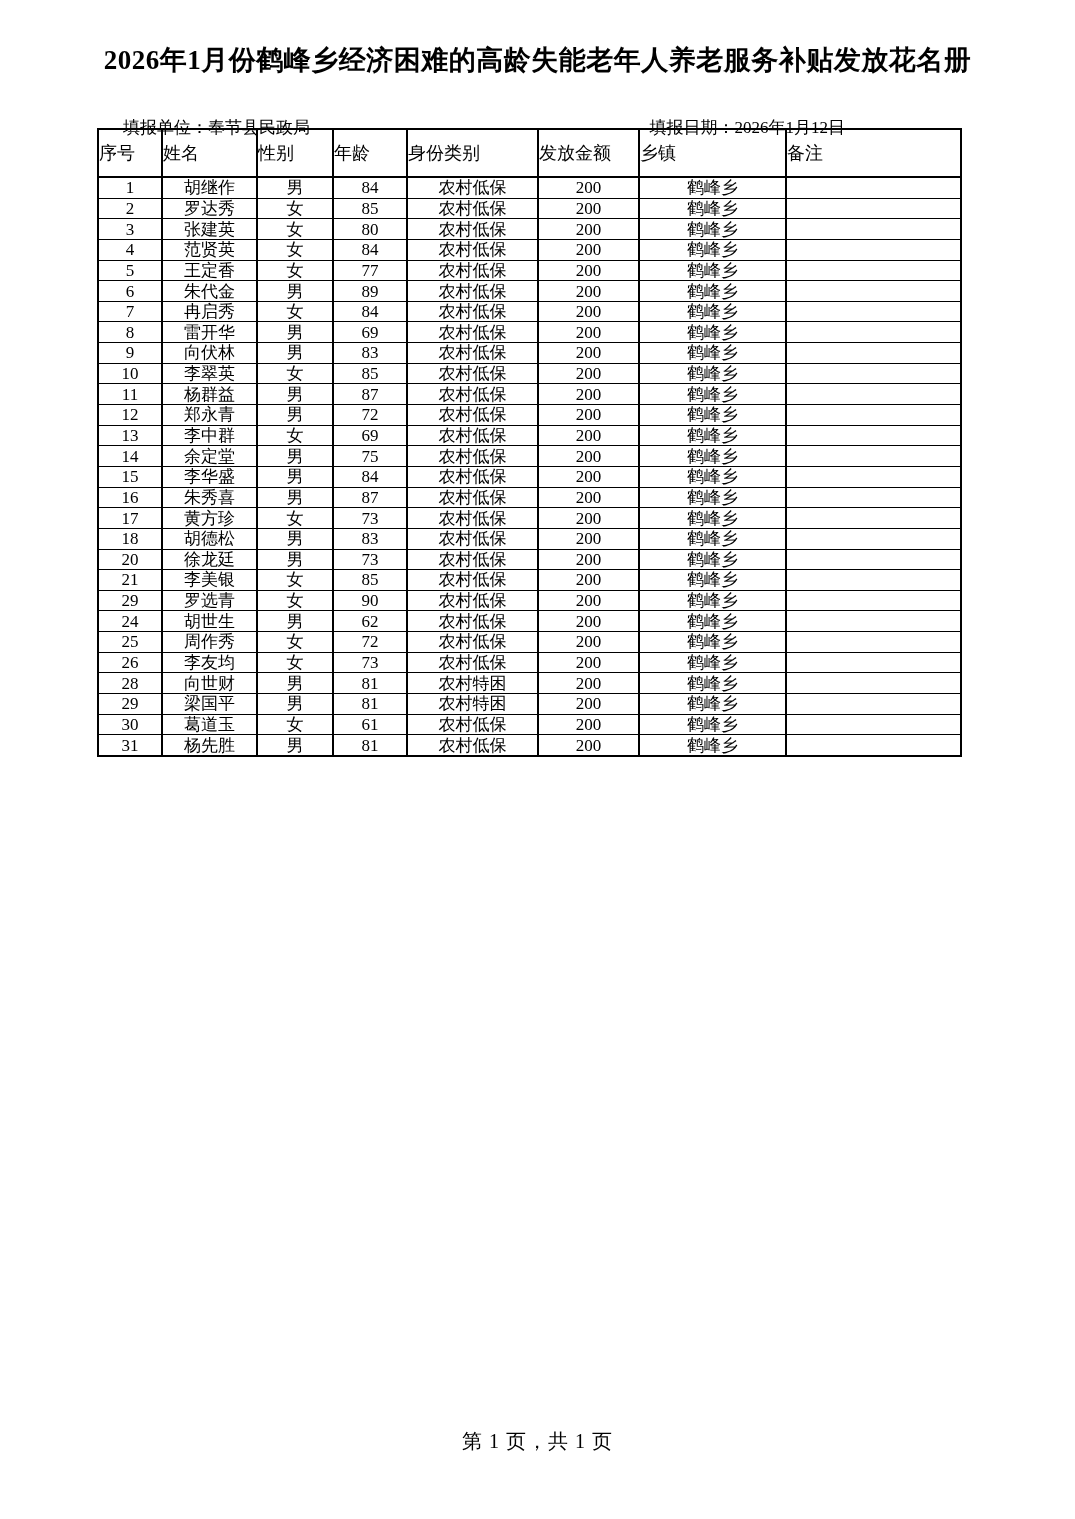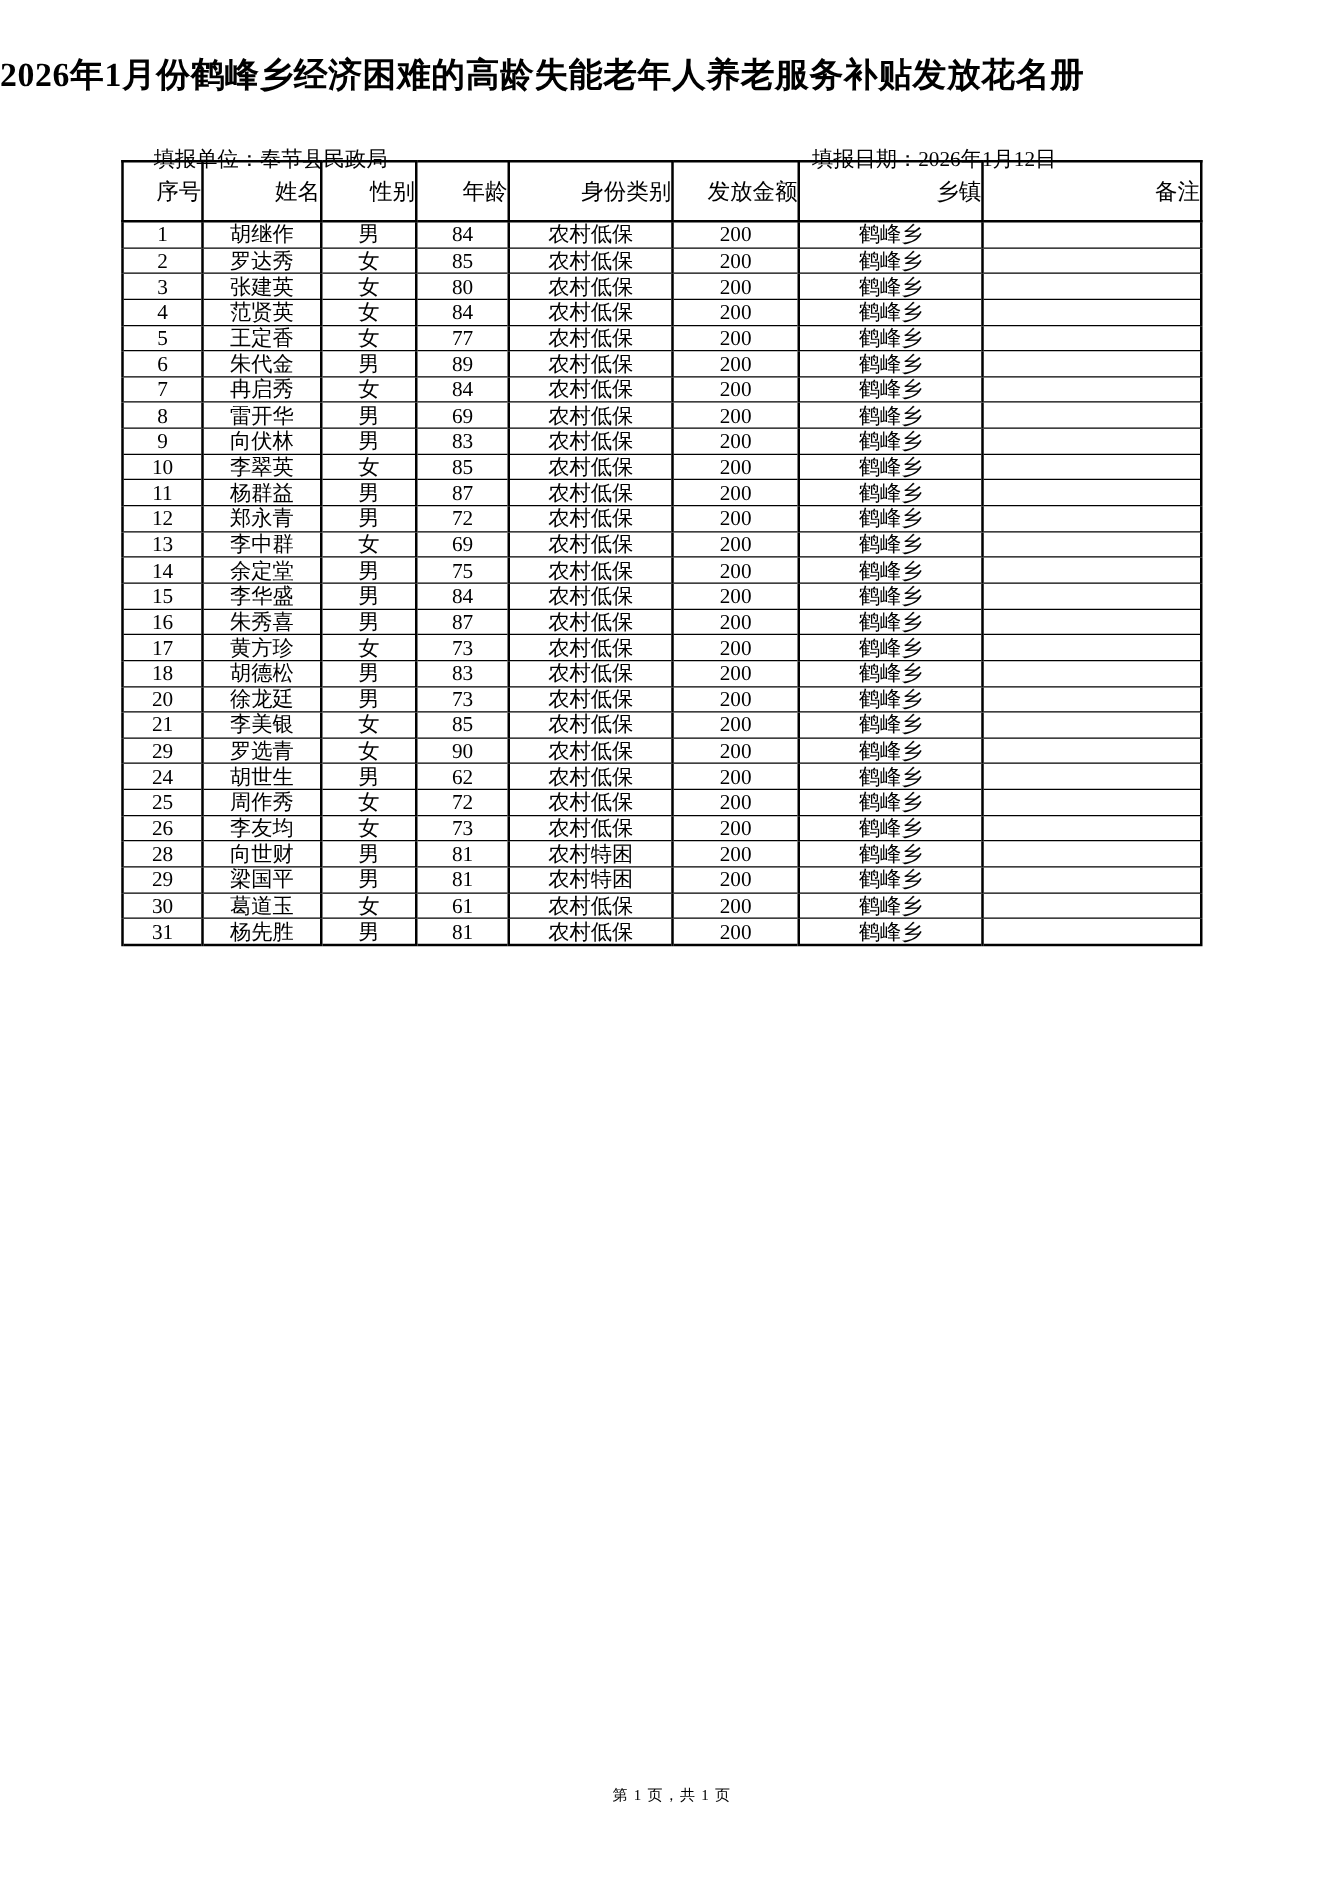--- a/index.html
+++ b/index.html
@@ -9,21 +9,21 @@
     background: #ffffff;
     position: relative;
     font-family: "Liberation Serif", "DejaVu Serif", serif;
     color: #000000;
   }
   .doc-title {
     position: absolute;
     top: 42px;
     left: 0;
     width: 100%;
-    text-align: left;
+    text-align: center;
     font-family: "Liberation Serif", "DejaVu Serif", serif;
     font-weight: bold;
     font-size: 27px;
     letter-spacing: 0.5px;
     white-space: nowrap;
   }
   .meta-row {
     position: absolute;
     top: 116px;
     left: 97px;
@@ -45,21 +45,21 @@
     border-collapse: collapse;
     table-layout: fixed;
     border: 2px solid #000;
   }
   table.roster th {
     font-family: "Liberation Sans", "DejaVu Sans", sans-serif;
     font-weight: normal;
     font-size: 18px;
     height: 46px;
     border: 2px solid #000;
-    text-align: right;
+    text-align: left;
     vertical-align: middle;
     padding: 0;
   }
   table.roster td {
     font-family: "Liberation Serif", "DejaVu Serif", serif;
     font-size: 17px;
     height: 19.65px;
     border: 1px solid #000;
     border-left-width: 2px;
     border-right-width: 2px;
@@ -69,21 +69,21 @@
     line-height: 1;
     overflow: hidden;
     white-space: nowrap;
   }
   .page-footer {
     position: absolute;
     top: 1428px;
     left: 0;
     width: 100%;
     text-align: center;
-    font-size: 12px;
+    font-size: 20px;
     letter-spacing: 1px;
     font-family: "Liberation Serif", "DejaVu Serif", serif;
   }
 </style>
 </head>
 <body>
 
 <div class="doc-title">2026年1月份鹤峰乡经济困难的高龄失能老年人养老服务补贴发放花名册</div>
 
 <div class="meta-row">

